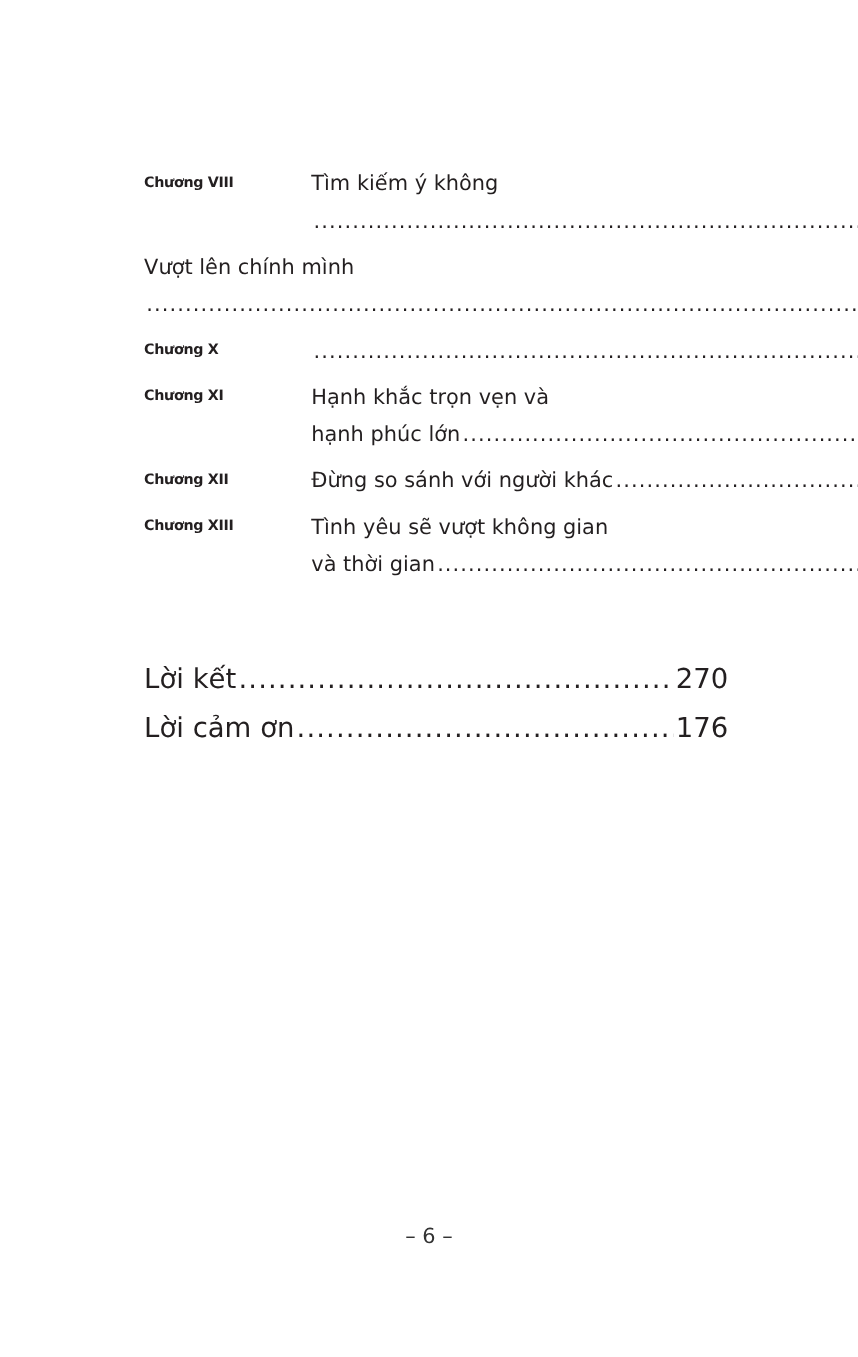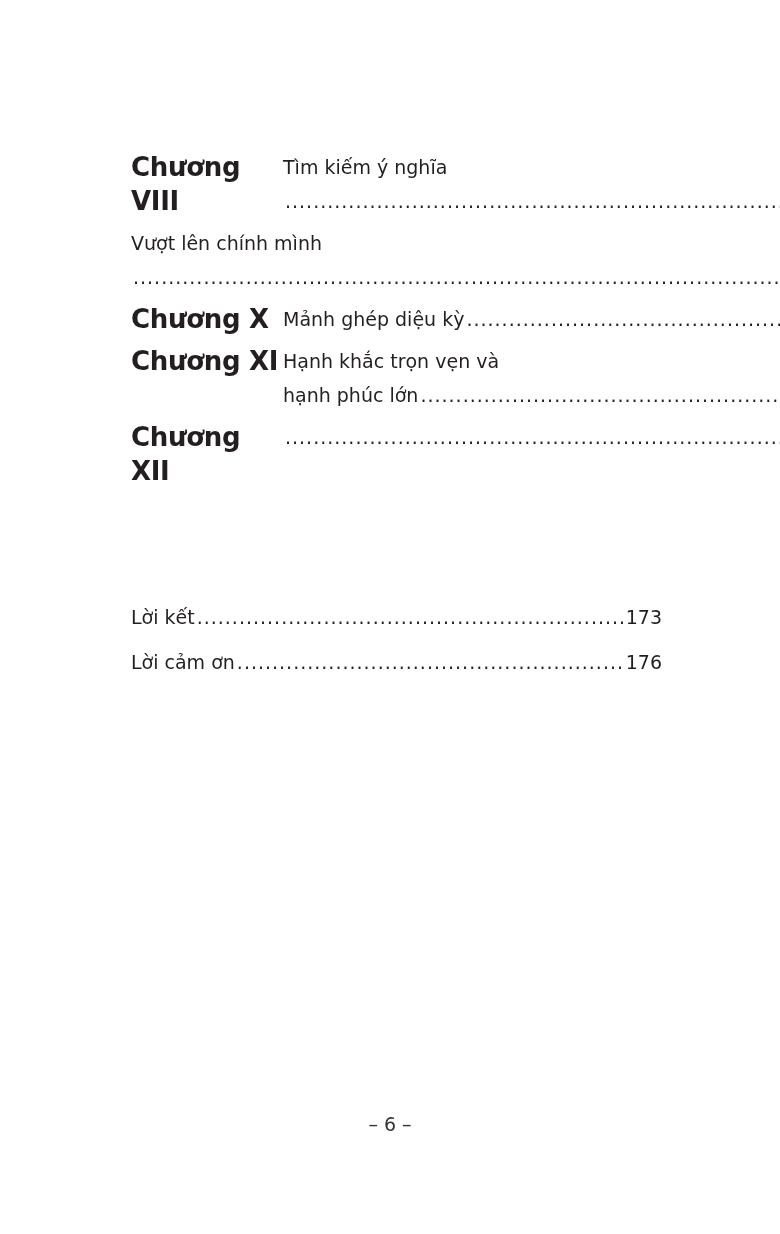--- a/index.html
+++ b/index.html
@@ -2,91 +2,103 @@
 <html><head>
 <meta charset="utf-8">
 <style>
   html, body { margin: 0; padding: 0; }
   body {
     width: 780px; height: 1234px; background: #ffffff; position: relative;
     font-family: "DejaVu Sans", sans-serif; color: #231f20; overflow: hidden;
   }
   .toc { position: absolute; left: 131px; top: 150px; width: 531px; }
   .chapter { display: flex; margin-bottom: 8px; }
-  .ch-label { width: 152px; flex: none; font-weight: bold; font-size: 26px; line-height: 34px; letter-spacing: -0.3px; }
+  .ch-label { width: 152px; flex: none; font-weight: bold; font-size: 13px; line-height: 34px; letter-spacing: -0.3px; }
   .ch-body { flex: 1; font-size: 19px; line-height: 34px; }
   .line { display: flex; align-items: baseline; white-space: nowrap; }
   .dots { flex: 1; overflow: hidden; margin: 0 2px; letter-spacing: 1px; }
   .dots::before { content: "......................................................................................................................................................................."; }
   .page-num { flex: none; }
-  .back { position: absolute; left: 131px; top: 600px; width: 531px; font-size: 19px; }
+  .back { position: absolute; left: 131px; top: 600px; width: 531px; font-size: 25px; }
   .back .line { line-height: 34px; margin-bottom: 11px; }
   .folio { position: absolute; left: 0; width: 780px; top: 1113px; text-align: center; font-size: 19px; color: #333; }
 </style>
 </head>
 <body>
 
 <div class="toc">
   <div class="chapter">
     <div class="ch-label">Chương VIII</div>
     <div class="ch-body">
       <div class="line">
-          <span>Tìm kiếm ý nghĩa</span>
+          <span>Tìm kiếm ý không</span>
         </div>
       <div class="line">
           <span class="dots"></span>
         </div>
     </div>
   </div>
   <div class="chapter">
     <div class="ch-body">
       <div class="line">
           <span>Vượt lên chính mình</span>
         </div>
       <div class="line">
           <span class="dots"></span>
         </div>
     </div>
   </div>
   <div class="chapter">
     <div class="ch-label">Chương X</div>
     <div class="ch-body">
       <div class="line">
-          <span>Mảnh ghép diệu kỳ</span>
           <span class="dots"></span>
         </div>
     </div>
   </div>
   <div class="chapter">
     <div class="ch-label">Chương XI</div>
     <div class="ch-body">
       <div class="line">
           <span>Hạnh khắc trọn vẹn và</span>
         </div>
       <div class="line">
           <span>hạnh phúc lớn</span>
           <span class="dots"></span>
         </div>
     </div>
   </div>
   <div class="chapter">
     <div class="ch-label">Chương XII</div>
     <div class="ch-body">
       <div class="line">
+          <span>Đừng so sánh với người khác</span>
+          <span class="dots"></span>
+        </div>
+    </div>
+  </div>
+  <div class="chapter">
+    <div class="ch-label">Chương XIII</div>
+    <div class="ch-body">
+      <div class="line">
+          <span>Tình yêu sẽ vượt không gian</span>
+        </div>
+      <div class="line">
+          <span>và thời gian</span>
           <span class="dots"></span>
         </div>
     </div>
   </div>
 </div>
 
 <div class="back">
   <div class="line">
       <span>Lời kết</span>
       <span class="dots"></span>
-      <span class="page-num">173</span>
+      <span class="page-num">270</span>
     </div>
   <div class="line">
       <span>Lời cảm ơn</span>
       <span class="dots"></span>
       <span class="page-num">176</span>
     </div>
 </div>
 
 <div class="folio">– 6 –</div>
 

